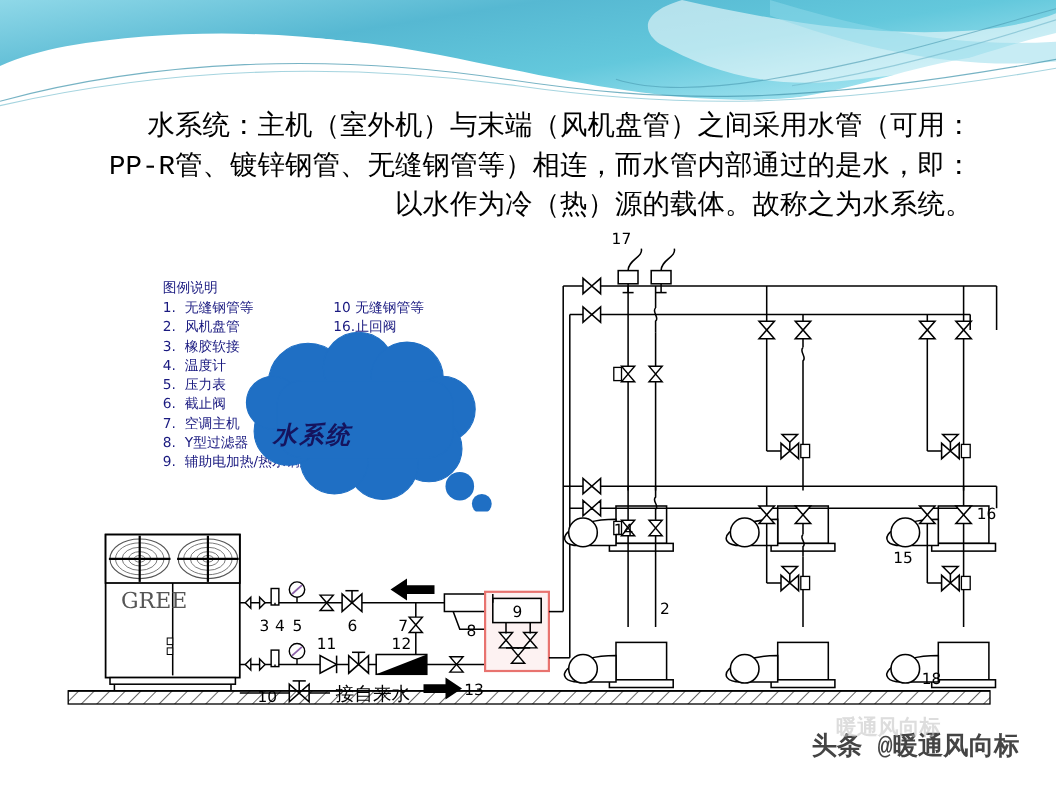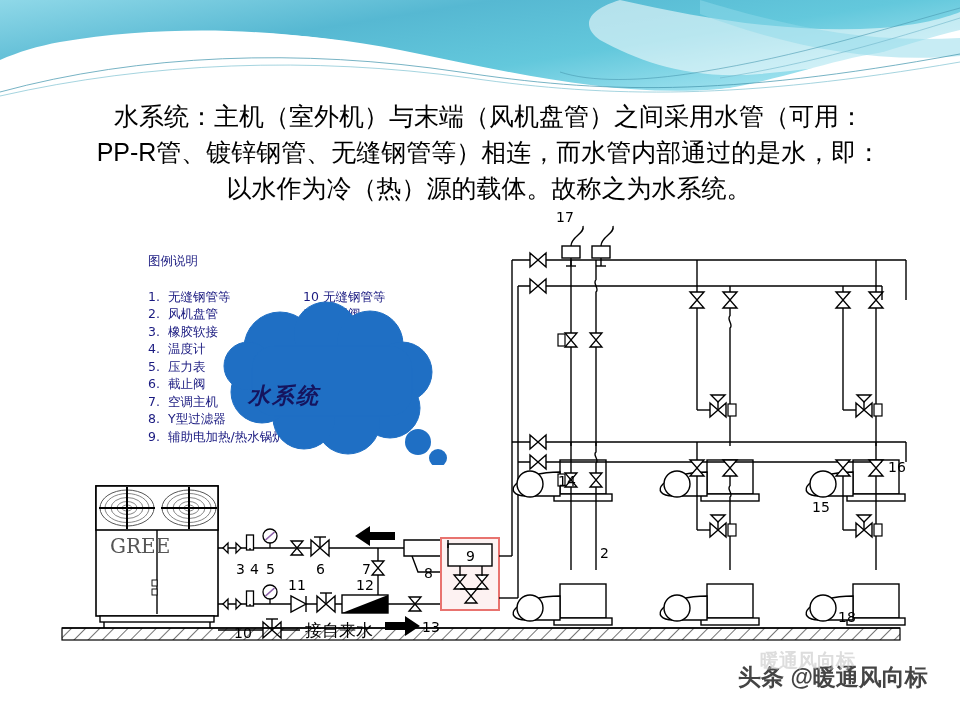--- a/index.html
+++ b/index.html
@@ -22,43 +22,43 @@
     width: 960px;
     height: 100px;
     overflow: hidden;
   }
   
   #intro {
     position: absolute;
     left: 94px;
     top: 98px;
     width: 790px;
-    font-family: Liberation Sans, sans-serif;
+    font-family: Liberation Mono, monospace;
     font-size: 25px;
     line-height: 36px;
     color: #000000;
     letter-spacing: 0px;
-    text-align: center;
+    text-align: right;
   }
   
   #legend {
     position: absolute;
     left: 148px;
     top: 252px;
     width: 300px;
     font-family: "DejaVu Sans", "Liberation Sans", sans-serif;
     color: #1a1a80;
     font-size: 12.5px;
     line-height: 17.5px;
     z-index: 6;
   }
   #legend .legend-title {
     font-size: 12.5px;
     color: #1a1a80;
-    margin-bottom: 18px;
+    margin-bottom: 1px;
     font-weight: normal;
   }
   #legend .cols {
     position: relative;
   }
   #legend .col-left {
     position: absolute;
     left: 0;
     top: 0;
     width: 150px;
@@ -109,21 +109,21 @@
     width: 960px;
     height: 460px;
     z-index: 2;
   }
   
   #watermark {
     position: absolute;
     left: 738px;
     top: 662px;
     z-index: 10;
-    font-family: Liberation Sans, sans-serif;
+    font-family: Liberation Mono, monospace;
     font-size: 23px;
     font-weight: bold;
     color: #2b2b2b;
     opacity: 0.88;
     white-space: nowrap;
   }
   #watermark .wm-ghost {
     position: absolute;
     left: 22px;
     top: -14px;

